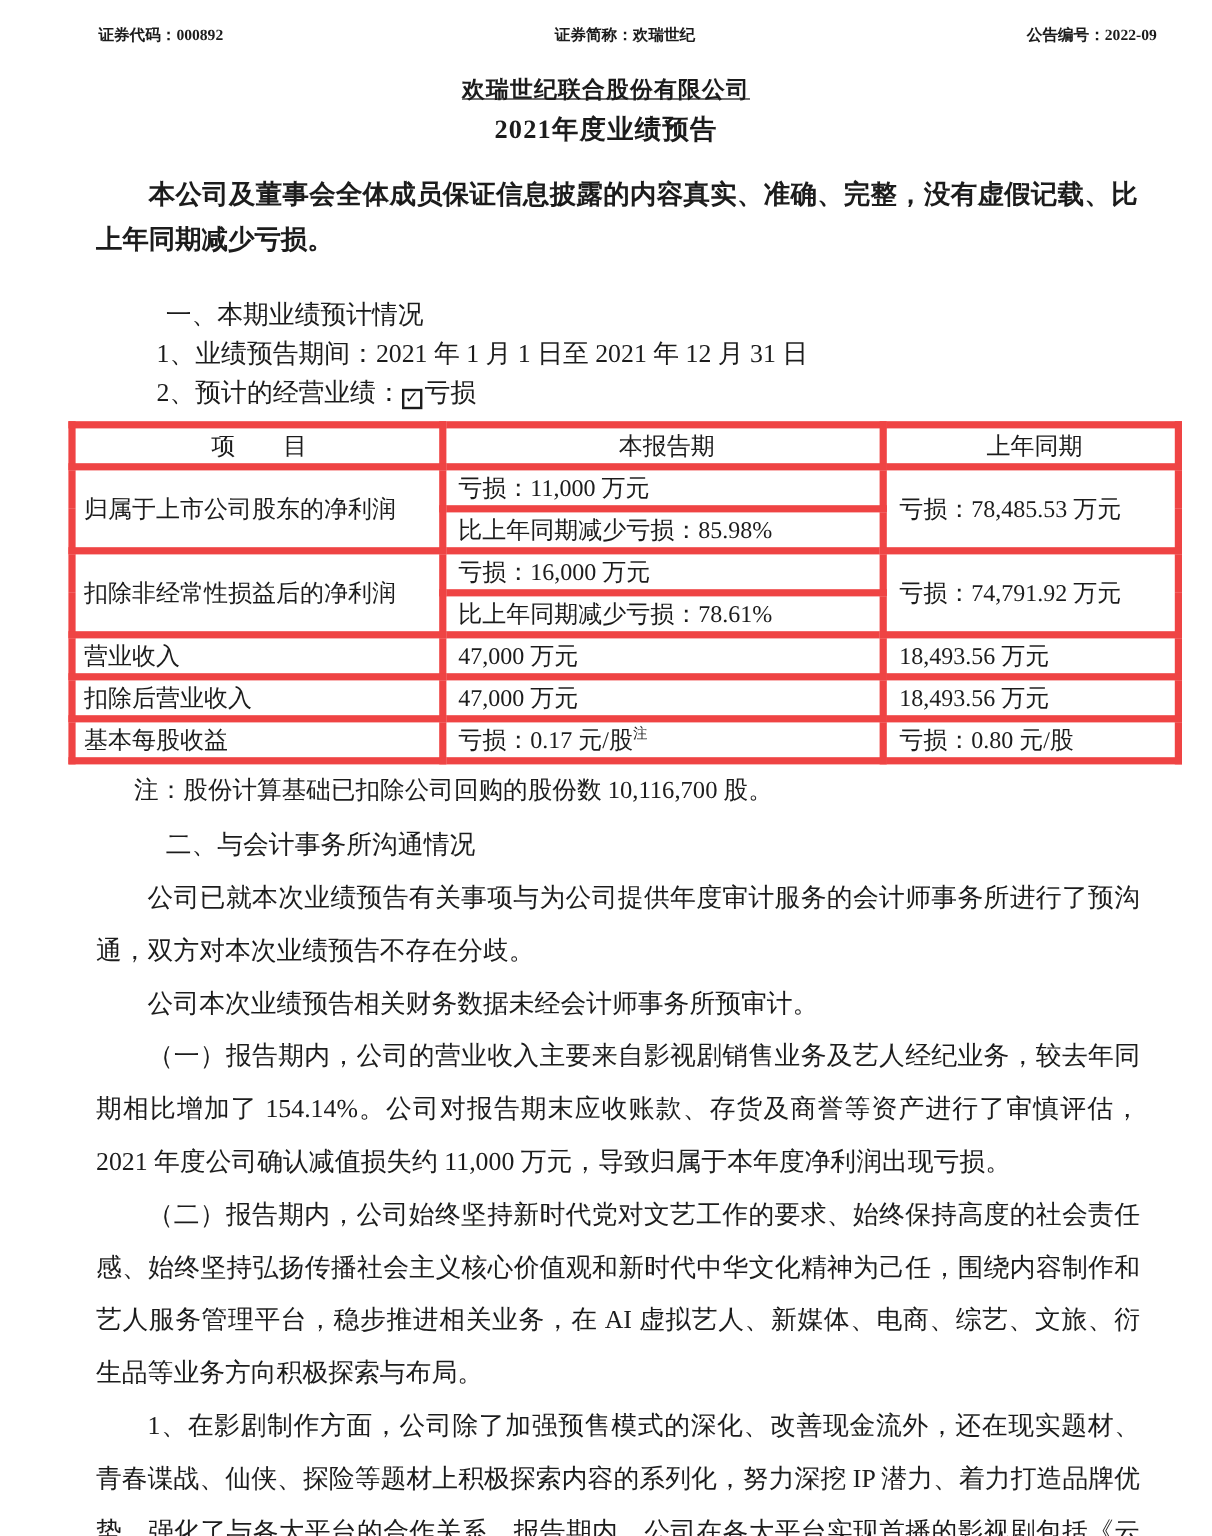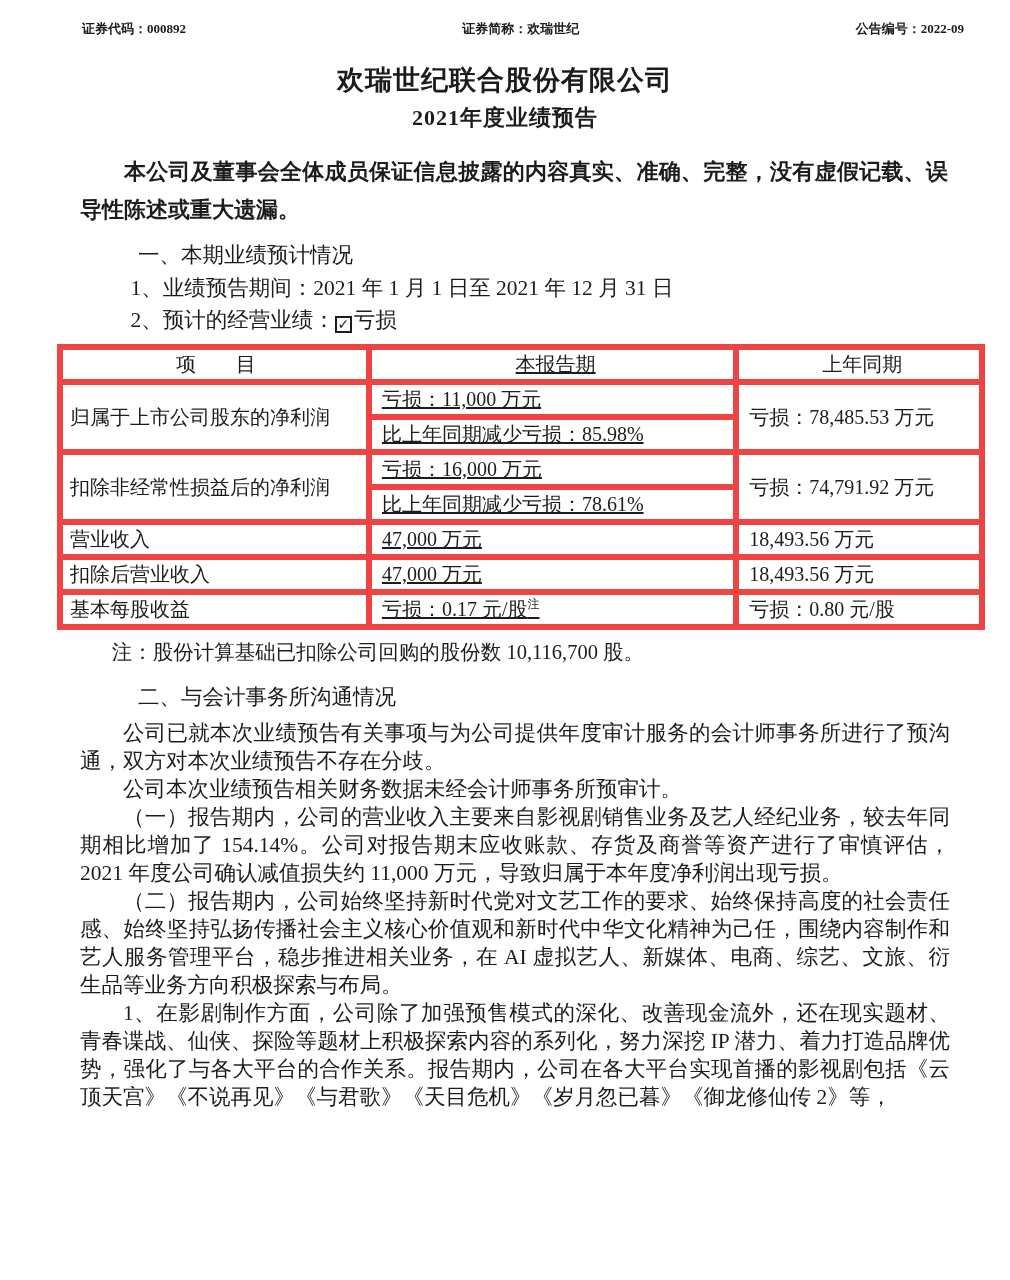--- a/index.html
+++ b/index.html
@@ -13,83 +13,83 @@
   .page { width: 1010px; height: 1280px; background: #ffffff; }
 
   .meta {
     display: flex; justify-content: space-between;
     padding: 20px 46px 0 82px;
     font-size: 13px; font-weight: 700; white-space: nowrap;
   }
 
   .company-title {
     margin-top: 24px; text-align: center;
-    font-size: 27px; font-weight: 700; letter-spacing: 1px;
+    font-size: 19px; font-weight: 700; letter-spacing: 1px; text-decoration: underline;
   }
   .report-title {
     margin-top: 5px; text-align: center;
     font-size: 22px; font-weight: 700; letter-spacing: 1px;
   }
 
   .body-text { margin: 0 60px 0 80px; font-size: 21.5px; }
 
   .declaration {
     margin-top: 20px; margin-right: 2px;
     font-size: 22px; font-weight: 700;
     line-height: 38px; text-indent: 2em; text-align: justify;
   }
 
-  .heading1 { margin-top: 10px; padding-left: 2.7em; line-height: 33px; }
+  .heading1 { margin-top: 27px; padding-left: 2.7em; line-height: 33px; }
   .item     { padding-left: 2.35em; line-height: 32px; }
 
   .checkbox {
     display: inline-block; width: 17px; height: 17px;
     border: 2px solid #1c1c1c;
     line-height: 13px; font-size: 14px; font-weight: 700;
     text-align: center; vertical-align: -2px; margin-right: 2px;
     font-family: "DejaVu Sans", sans-serif;
   }
 
   .perf-table {
     width: 928px; margin: 8px 0 0 57px;
     border-collapse: collapse; font-size: 20px;
     border-bottom: 3px solid #161616;
   }
   .perf-table th, .perf-table td { border: 6px solid #ef4444; }
   .perf-table th { font-weight: 400; text-align: center; height: 28px; padding: 1px 4px; }
   .perf-table td { text-align: left; }
   .perf-table .c1 { width: 311px; padding: 1px 4px 1px 7px; }
-  .perf-table .c2 { width: 370px; padding: 1px 4px 1px 10px; text-decoration: underline; }
+  .perf-table .c2 { width: 370px; padding: 1px 4px 1px 10px; }
   .perf-table .c3 { width: 247px; padding: 1px 4px 1px 10px; }
   .perf-table tr.single td { height: 27px; }
   .perf-table tr.sub td { height: 20px; }
   .perf-table sup { font-size: 12px; vertical-align: super; line-height: 0; }
 
   .note { margin-top: 9px; padding-left: 1.55em; font-size: 20.5px; line-height: 26px; }
 
   .heading2 { margin-top: 10px; padding-left: 2.7em; line-height: 44px; }
-  .para { line-height: 28px; text-indent: 2em; text-align: justify; }
+  .para { line-height: 44px; text-indent: 2em; text-align: justify; }
 </style>
 </head>
 <body>
 
 <div class="page">
 
   <div class="meta">
     <span>证券代码：000892</span>
     <span>证券简称：欢瑞世纪</span>
     <span>公告编号：2022-09</span>
   </div>
 
   <div class="company-title">欢瑞世纪联合股份有限公司</div>
   <div class="report-title">2021年度业绩预告</div>
 
   <div class="body-text">
 
-    <p class="declaration">本公司及董事会全体成员保证信息披露的内容真实、准确、完整，没有虚假记载、误导性陈述或重大遗漏。</p>
+    <p class="declaration">本公司及董事会全体成员保证信息披露的内容真实、准确、完整，没有虚假记载、比上年同期减少亏损。</p>
 
     <p class="heading1">一、本期业绩预计情况</p>
     <p class="item">1、业绩预告期间：2021 年 1 月 1 日至 2021 年 12 月 31 日</p>
     <p class="item"><span>2、预计的经营业绩：</span><span class="checkbox">✓</span><span>亏损</span></p>
   </div>
 
   <table class="perf-table">
     <thead>
       <tr>
         <th class="c1">项　　目</th>

